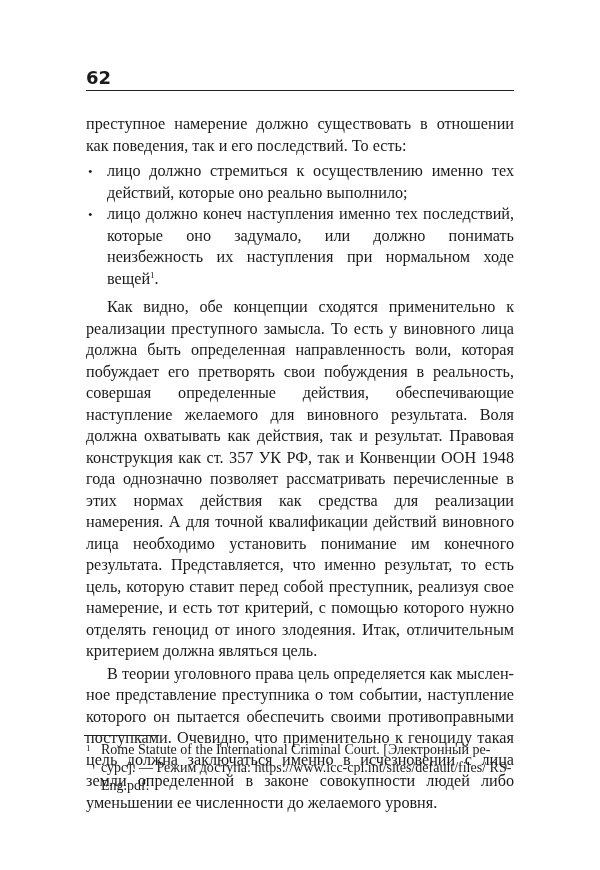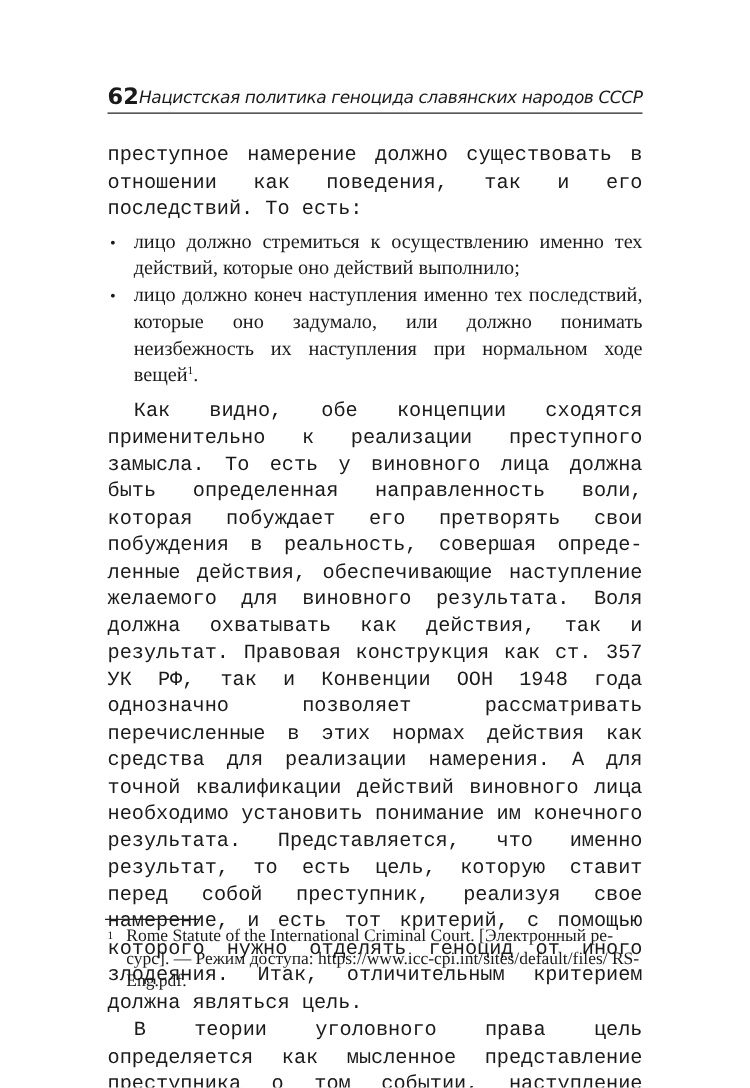--- a/index.html
+++ b/index.html
@@ -52,21 +52,20 @@
       left: 0;
       width: 428px;
       font-family: "Liberation Serif", serif;
       font-size: 16.2px;
       line-height: 21.5px;
       text-align: justify;
       hyphens: manual;
     }
     .body-text p {
       margin: 0;
-      font-family: Liberation Mono, monospace;
     }
     .para-indent {
       text-indent: 21px;
     }
     .bullet-list {
       list-style: none;
       margin: 4px 0 7px 0;
       padding: 0;
     }
     .bullet-list li {
@@ -115,30 +114,29 @@
       font-size: 9px;
     }
   </style>
 </head>
 <body>
 
 <div class="page">
 
   <div class="running-head">
     <span class="page-number">62</span>
-    <span class="running-title">Нацистская политика  геноцида славянских народов СССР</span>
   </div>
 
   <div class="body-text">
     <p>преступное намерение должно существовать в отношении как поведения, так и его последствий. То есть:</p>
 
     <ul class="bullet-list">
       <li>
         <span class="bullet">•</span>
-        <span>лицо должно стремиться к осуществлению именно тех дей­ствий, которые оно действий выполнило;</span>
+        <span>лицо должно стремиться к осуществлению именно тех дей­ствий, которые оно реально выполнило;</span>
       </li>
       <li>
         <span class="bullet">•</span>
         <span>лицо должно конеч наступления именно тех последствий, которые оно задумало, или должно понимать неизбежность их наступления при нормальном ходе вещей</span><sup>1</sup><span>.</span>
       </li>
     </ul>
 
     <p class="para-indent">Как видно, обе концепции сходятся применительно к реали­зации преступного замысла. То есть у виновного лица должна быть определенная направленность воли, которая побуждает его претворять свои побуждения в реальность, совершая опреде­ленные действия, обеспечивающие наступление желаемого для виновного результата. Воля должна охватывать как действия, так и результат. Правовая конструкция как ст. 357 УК РФ, так и Конвенции ООН 1948 года однозначно позволяет рассматри­вать перечисленные в этих нормах действия как средства для реализации намерения. А для точной квалификации действий виновного лица необходимо установить понимание им конеч­ного результата. Представляется, что именно результат, то есть цель, которую ставит перед собой преступник, реализуя свое намерение, и есть тот критерий, с помощью которого нужно отделять геноцид от иного злодеяния. Итак, отличительным критерием должна являться цель.</p>
     <p class="para-indent para-gap">В теории уголовного права цель определяется как мыслен­ное представление преступника о том событии, наступление которого он пытается обеспечить своими противоправными поступками. Очевидно, что применительно к геноциду такая цель должна заключаться именно в исчезновении с лица земли определенной в законе совокупности людей либо уменьшении ее численности до желаемого уровня.</p>
   </div>

